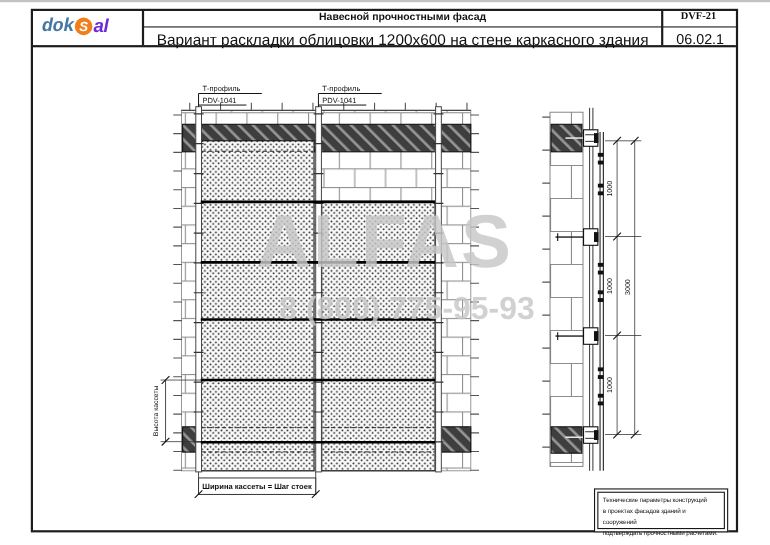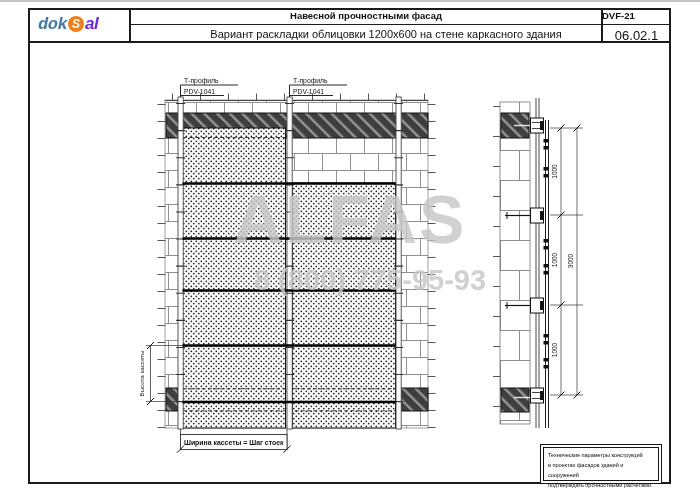--- a/index.html
+++ b/index.html
@@ -9,22 +9,22 @@
   }
   .abs{position:absolute;}
   #top-strip{left:0;top:0;width:700px;height:2px;background:#c2c2c2;}
   #page-frame{left:28px;top:8px;width:643px;height:476px;border:2px solid #1c1c1c;box-sizing:border-box;}
   .hline{background:#1c1c1c;}
   #header-bottom-line{left:30px;top:41px;width:639px;height:2px;}
   #header-mid-line{left:130px;top:24px;width:541px;height:1px;}
   #vline-logo{left:129px;top:10px;width:2px;height:31px;background:#1c1c1c;}
   #vline-code{left:601px;top:10px;width:2px;height:31px;background:#1c1c1c;}
   #doc-title{left:130px;top:10px;width:472px;text-align:center;font-size:9.5px;font-weight:bold;}
-  #doc-subtitle{left:130px;top:28px;width:472px;text-align:center;font-size:11px;margin-left:20px;}
-  #doc-code{left:602px;top:10px;width:66px;font-size:9.5px;font-weight:bold;}
+  #doc-subtitle{left:130px;top:28px;width:472px;text-align:center;font-size:14px;}
+  #doc-code{left:602px;top:10px;width:66px;text-align:center;font-size:9.5px;font-weight:bold;font-family:Liberation Serif, serif;}
   #sheet-number{left:602px;top:28px;width:69px;text-align:center;font-size:13px;}
   #logo{left:38px;top:13px;width:90px;height:22px;font-style:italic;font-weight:bold;font-size:17px;
         display:flex;align-items:center;}
   #logo .p1{color:#4579a3;letter-spacing:-0.5px;font-family:Liberation Mono, monospace;}
   #logo .p3{color:#6d28d9;letter-spacing:-0.5px;}
   #logo .s-circle{display:inline-block;width:16px;height:16px;border-radius:50%;background:#ef7f1a;
         color:#fff;font-size:12px;line-height:16px;text-align:center;margin:0 1px;font-style:italic;}
   #note-box{left:540px;top:444px;width:122px;height:40px;border:1px solid #161616;padding:2px;box-sizing:border-box;background:#fff;}
   #note-inner{border:1px solid #161616;width:100%;height:100%;box-sizing:border-box;padding:3px 3px 0 4px;
         font-size:5.7px;letter-spacing:-0.1px;line-height:1.75;}

